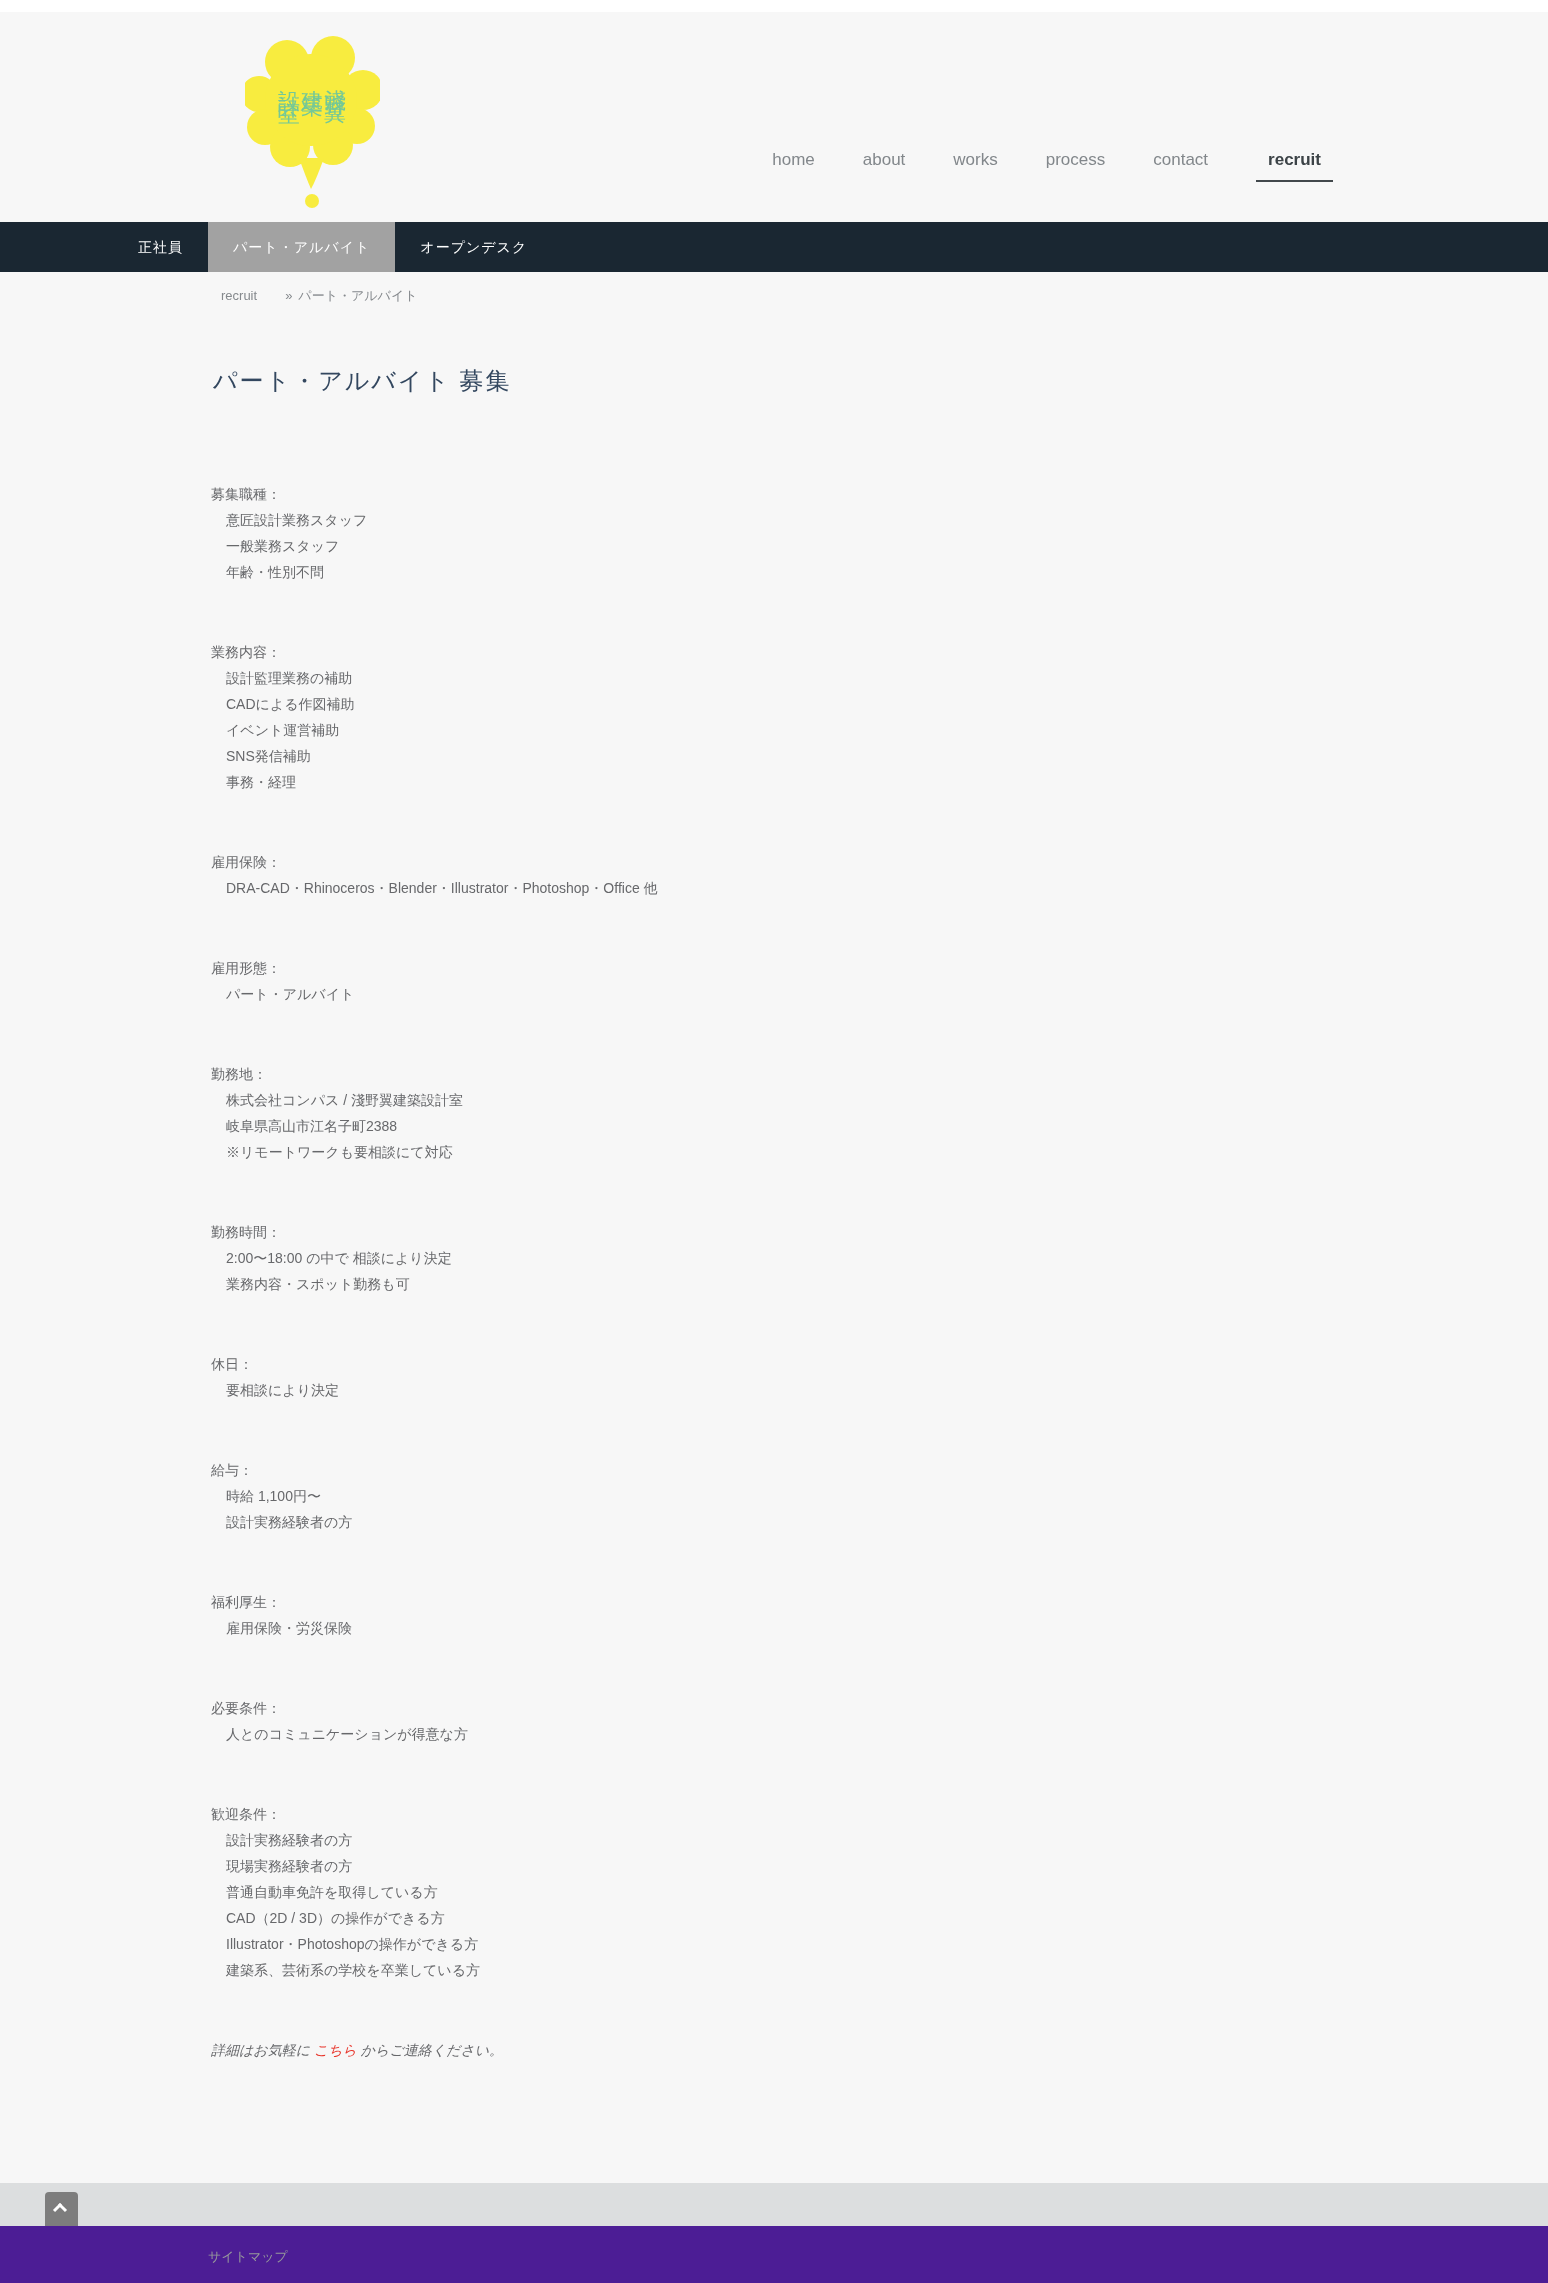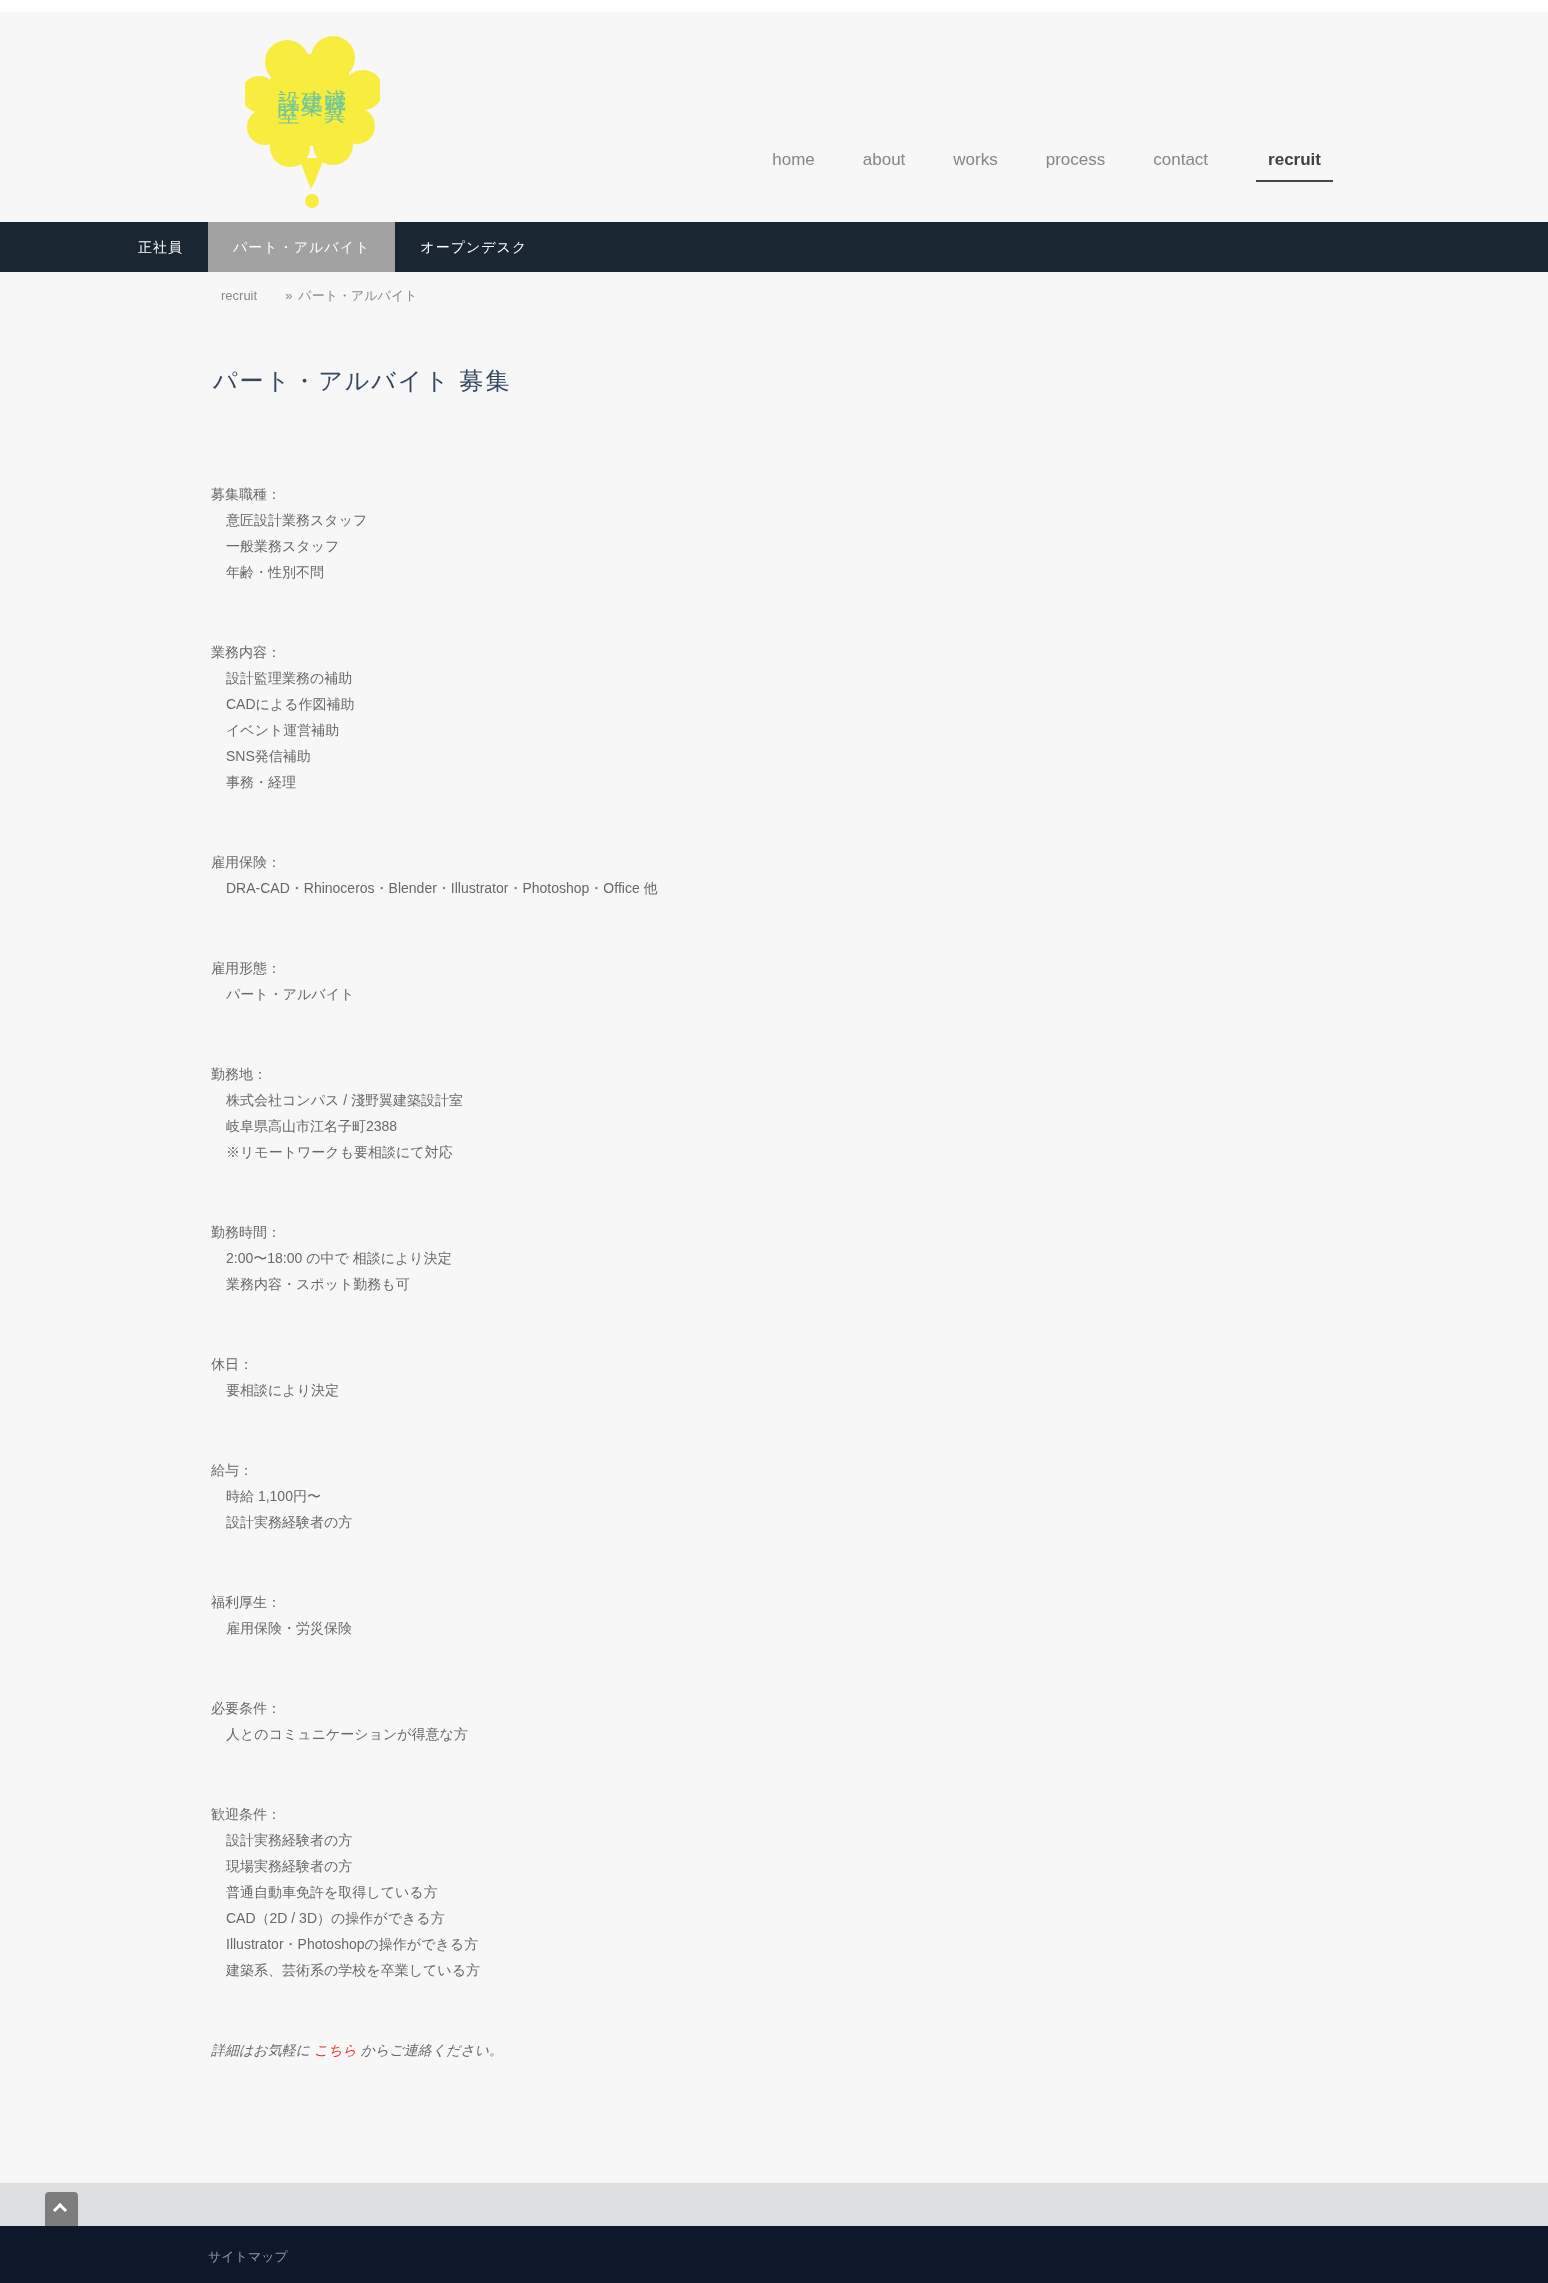--- a/index.html
+++ b/index.html
@@ -71,21 +71,21 @@
     position:absolute; left:45px; top:9px; width:33px; height:34px;
     background:#7d7d7d; border:none; border-radius:4px 4px 0 0; cursor:pointer;
   }
   .chev {
     position:absolute; left:10px; top:13px; width:10px; height:10px;
     border-top:3px solid #ffffff; border-left:3px solid #ffffff;
     transform:rotate(45deg);
   }
   footer {
     position:absolute; top:2226px; left:0; width:100%; height:57px;
-    background:#0f172a;
+    background:#4c1d95;
   }
   footer a.sitemap {
     position:absolute; left:208px; top:22px;
     font-size:13px; color:#97999b; text-decoration:none; cursor:pointer;
   }
 </style>
 </head>
 <body>
 
 <div class="page">

